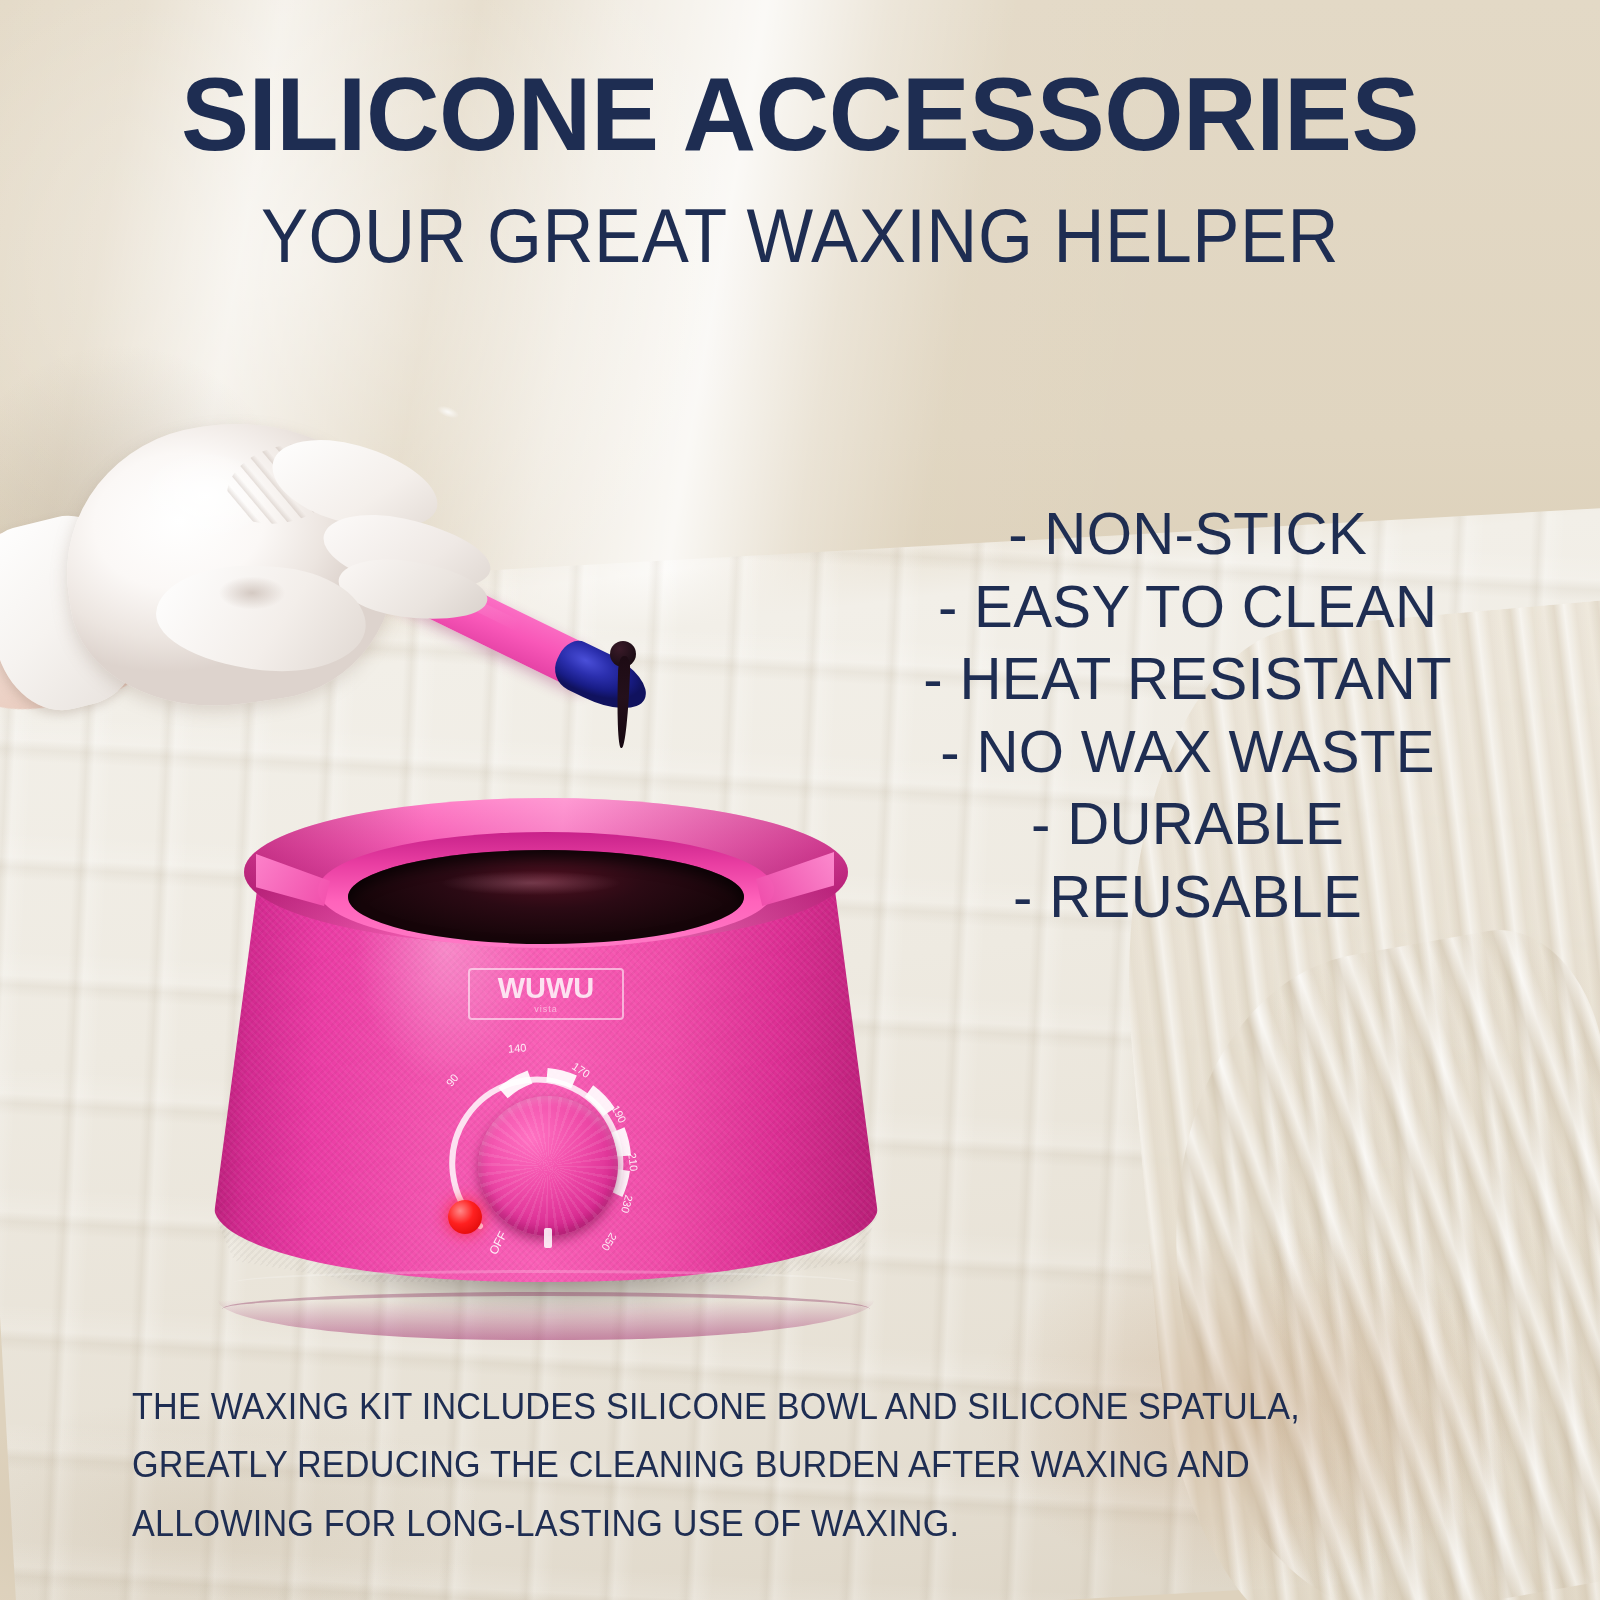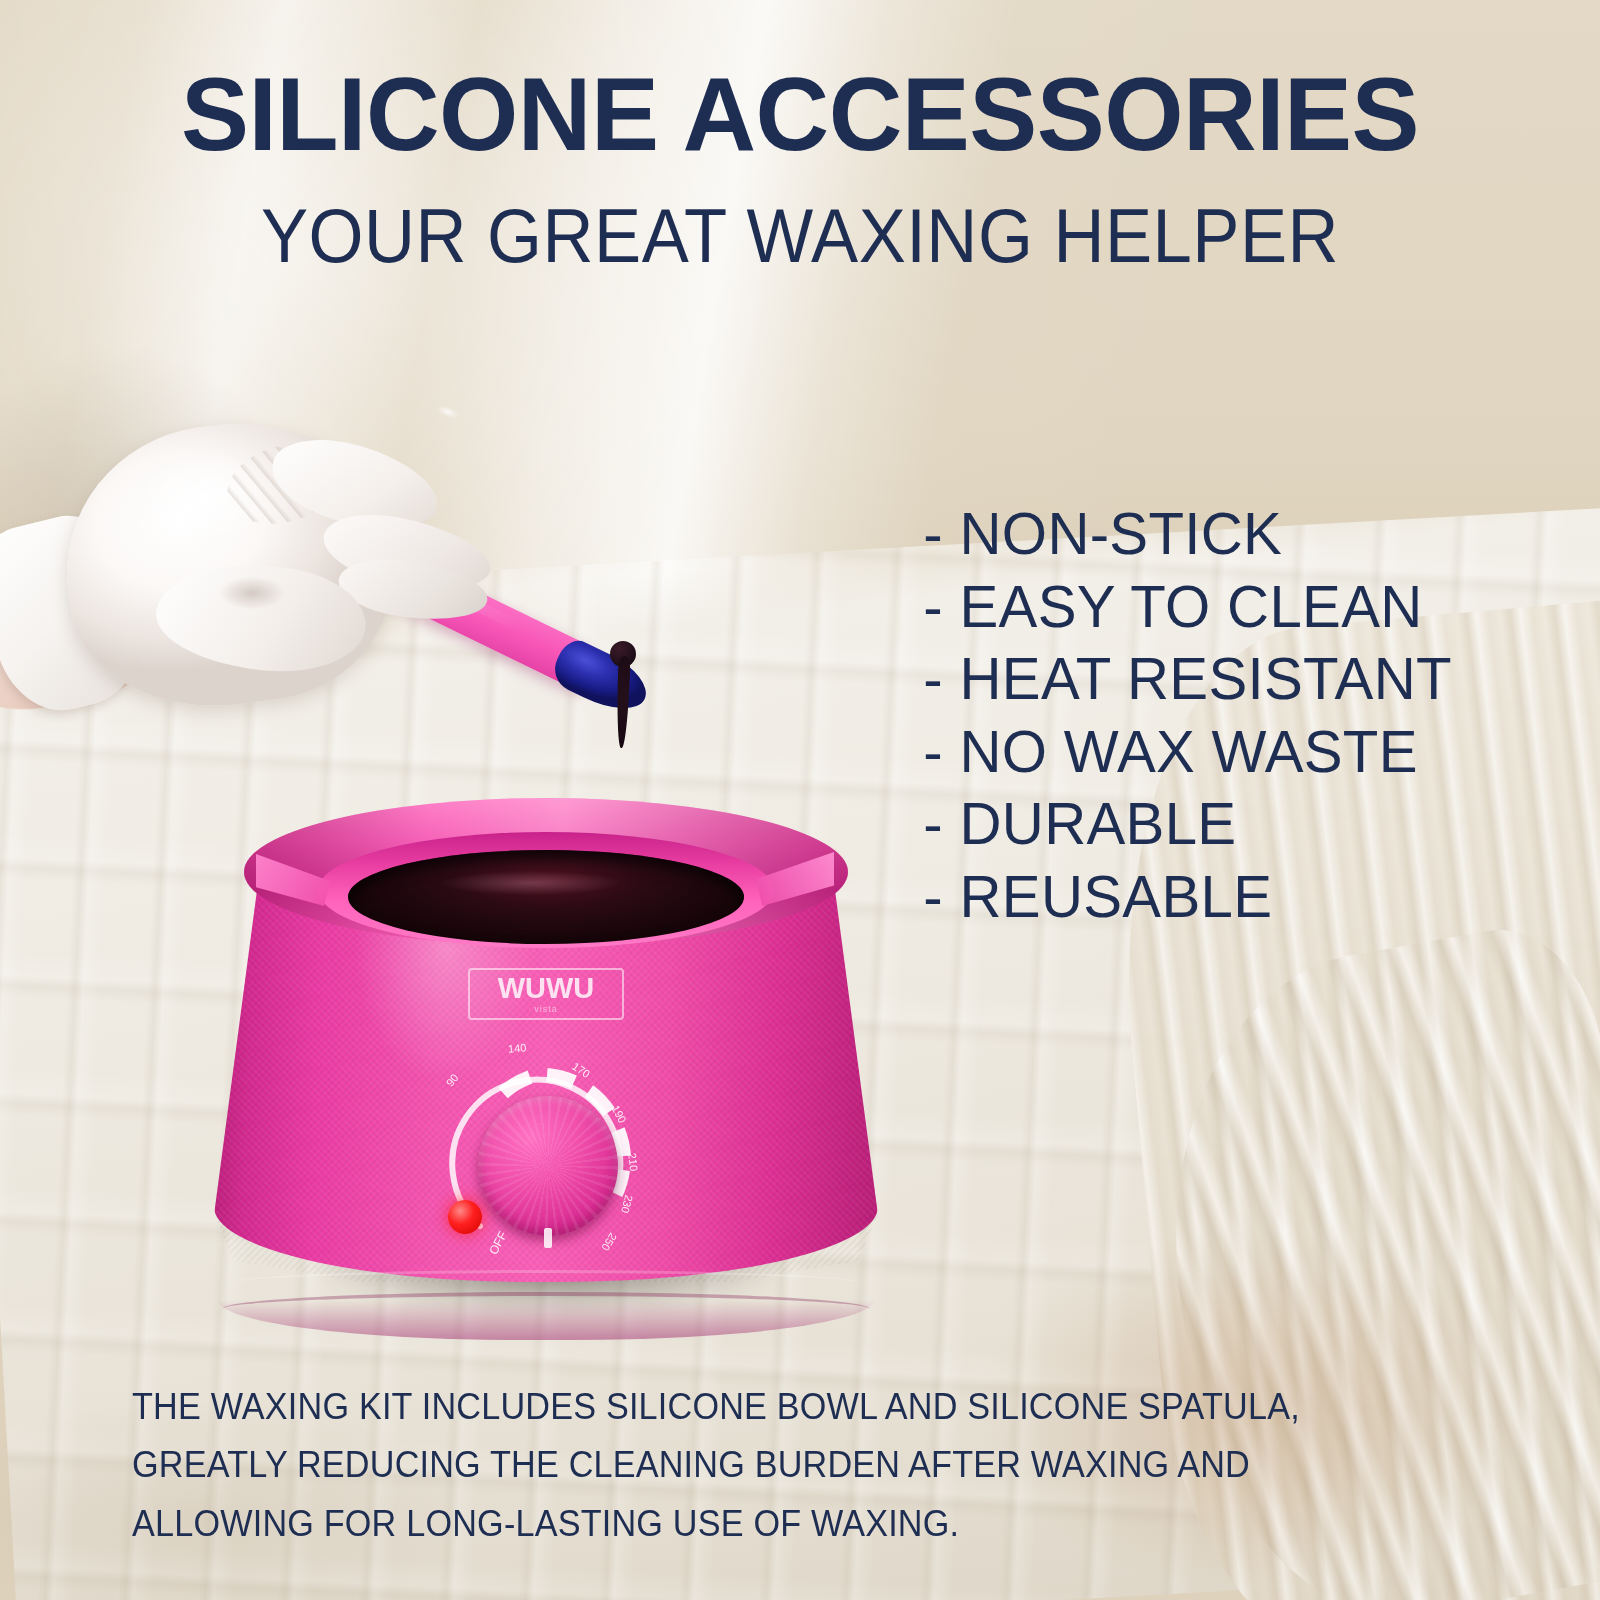--- a/index.html
+++ b/index.html
@@ -115,21 +115,21 @@
     font-size:76px; line-height:1;
     font-weight:400;
     letter-spacing:0.5px;
     color:#1e2d52;
     transform:scaleX(0.93);
   }
 
   
   .features {
     position:absolute; right:148px; top:498px;
-    text-align:left;
+    text-align:center;
     color:#1e2d52;
   }
   .feature {
     font-size:60px; line-height:1.21;
     font-weight:400; letter-spacing:0.3px;
     white-space:nowrap;
     transform:scaleX(0.97);
     transform-origin:right center;
   }
 

